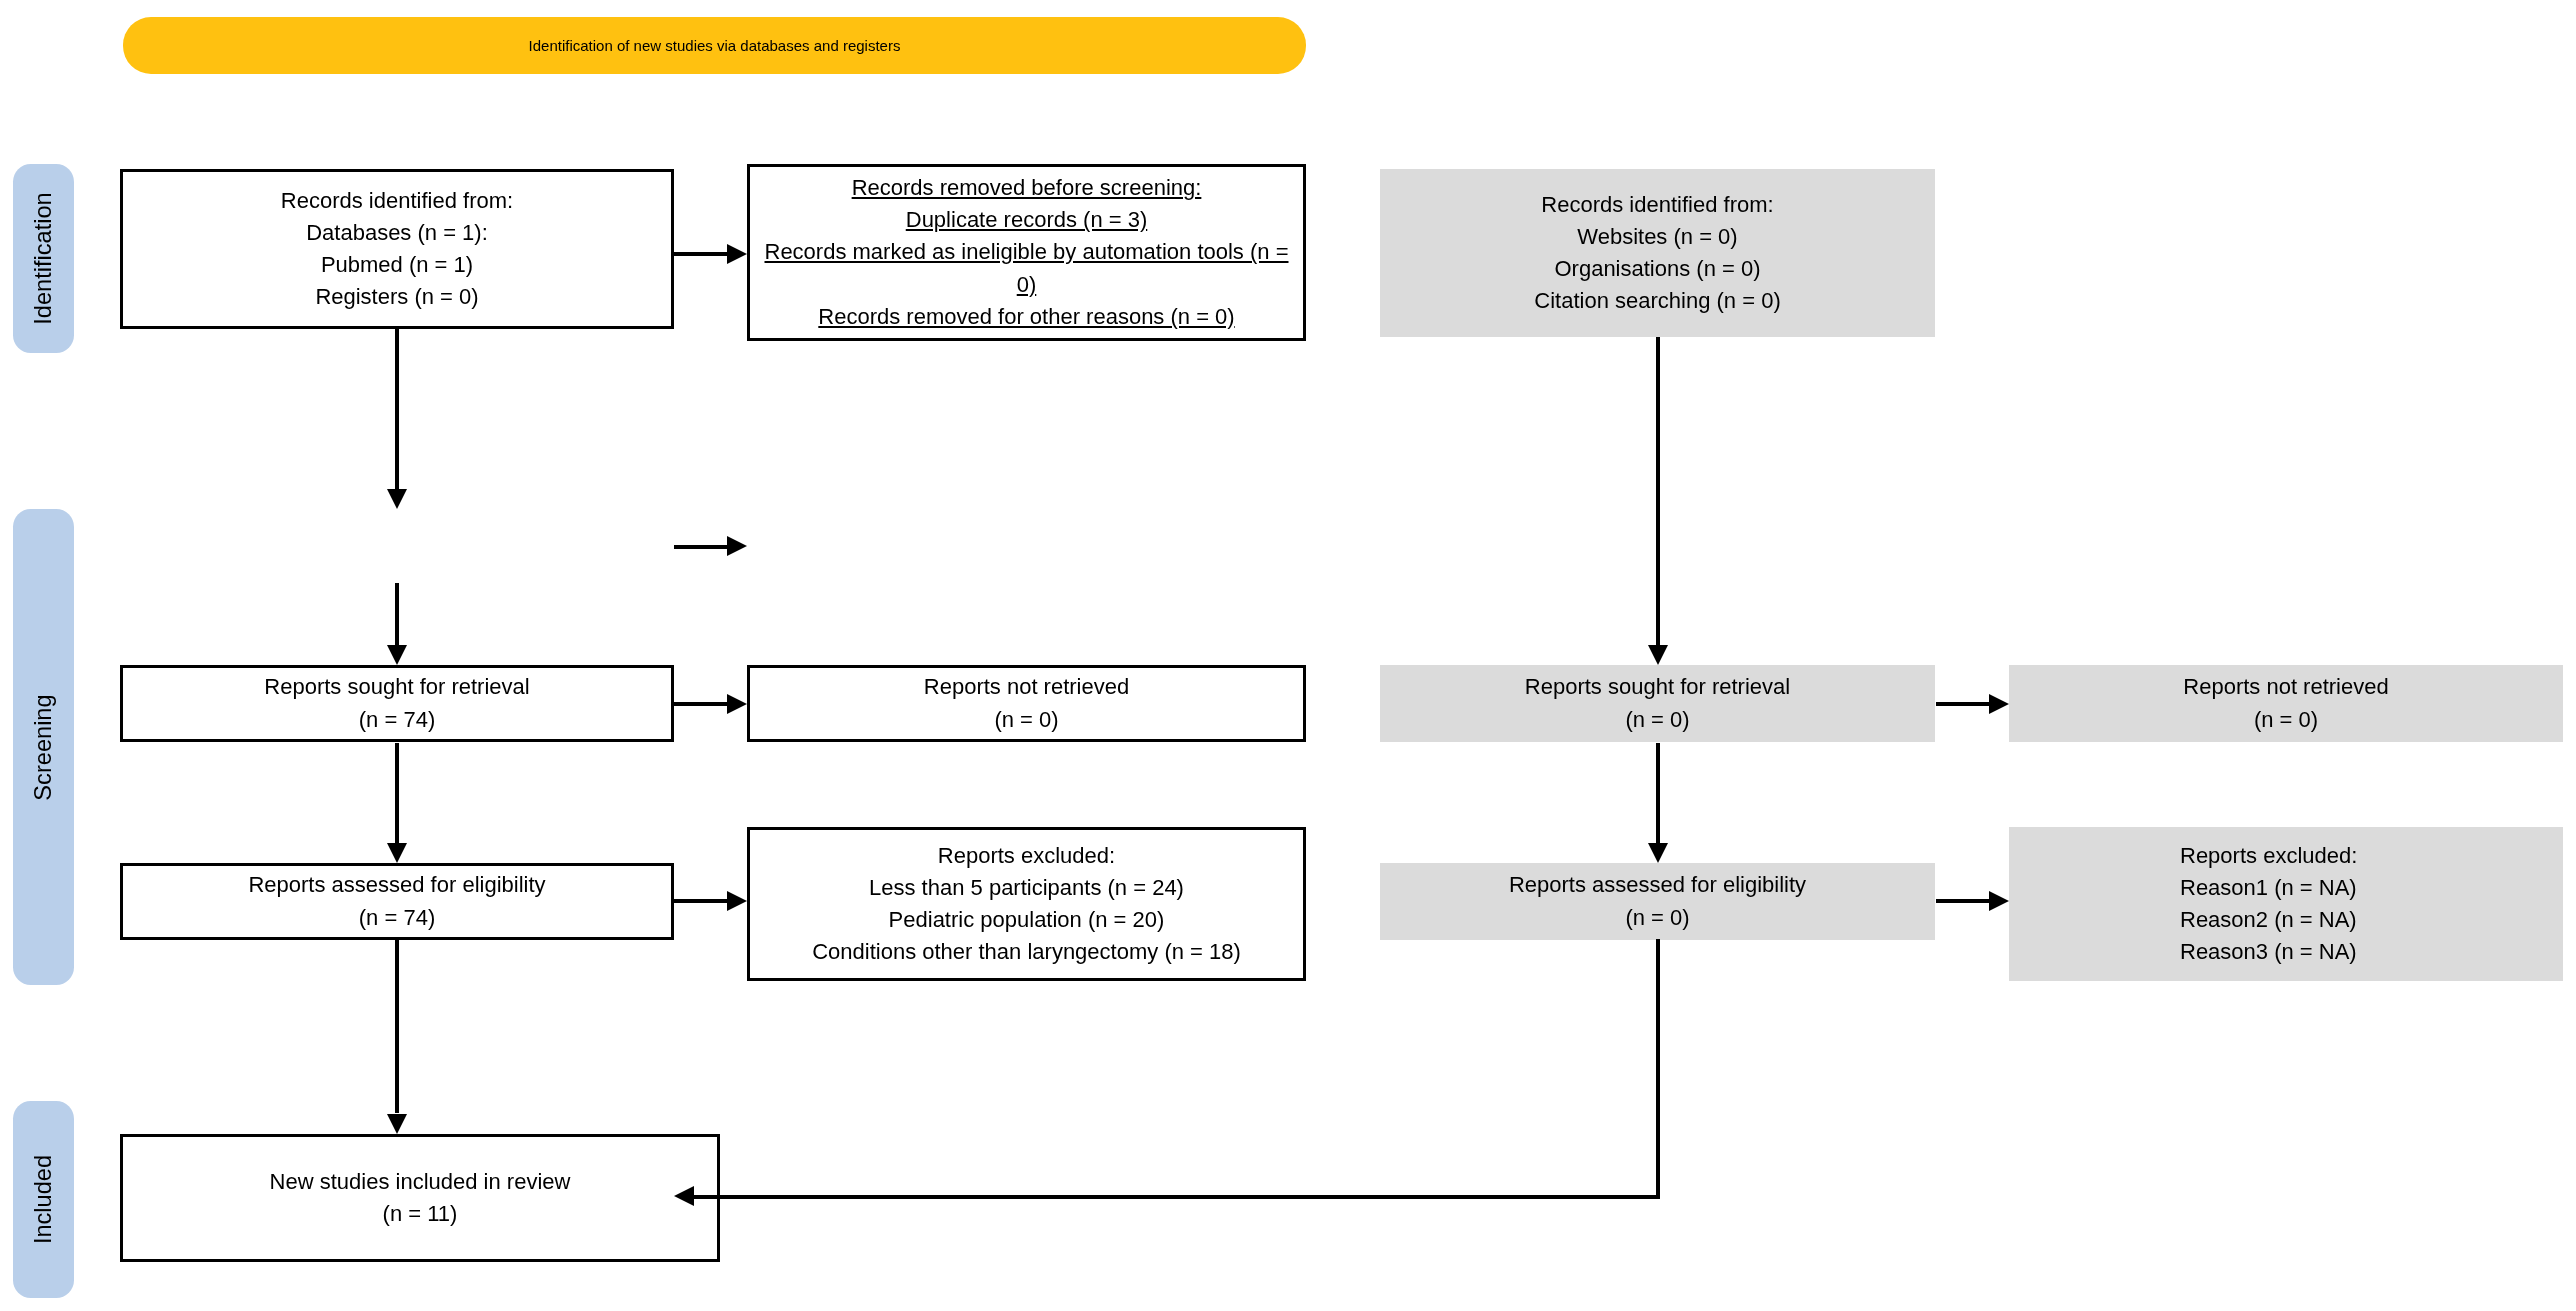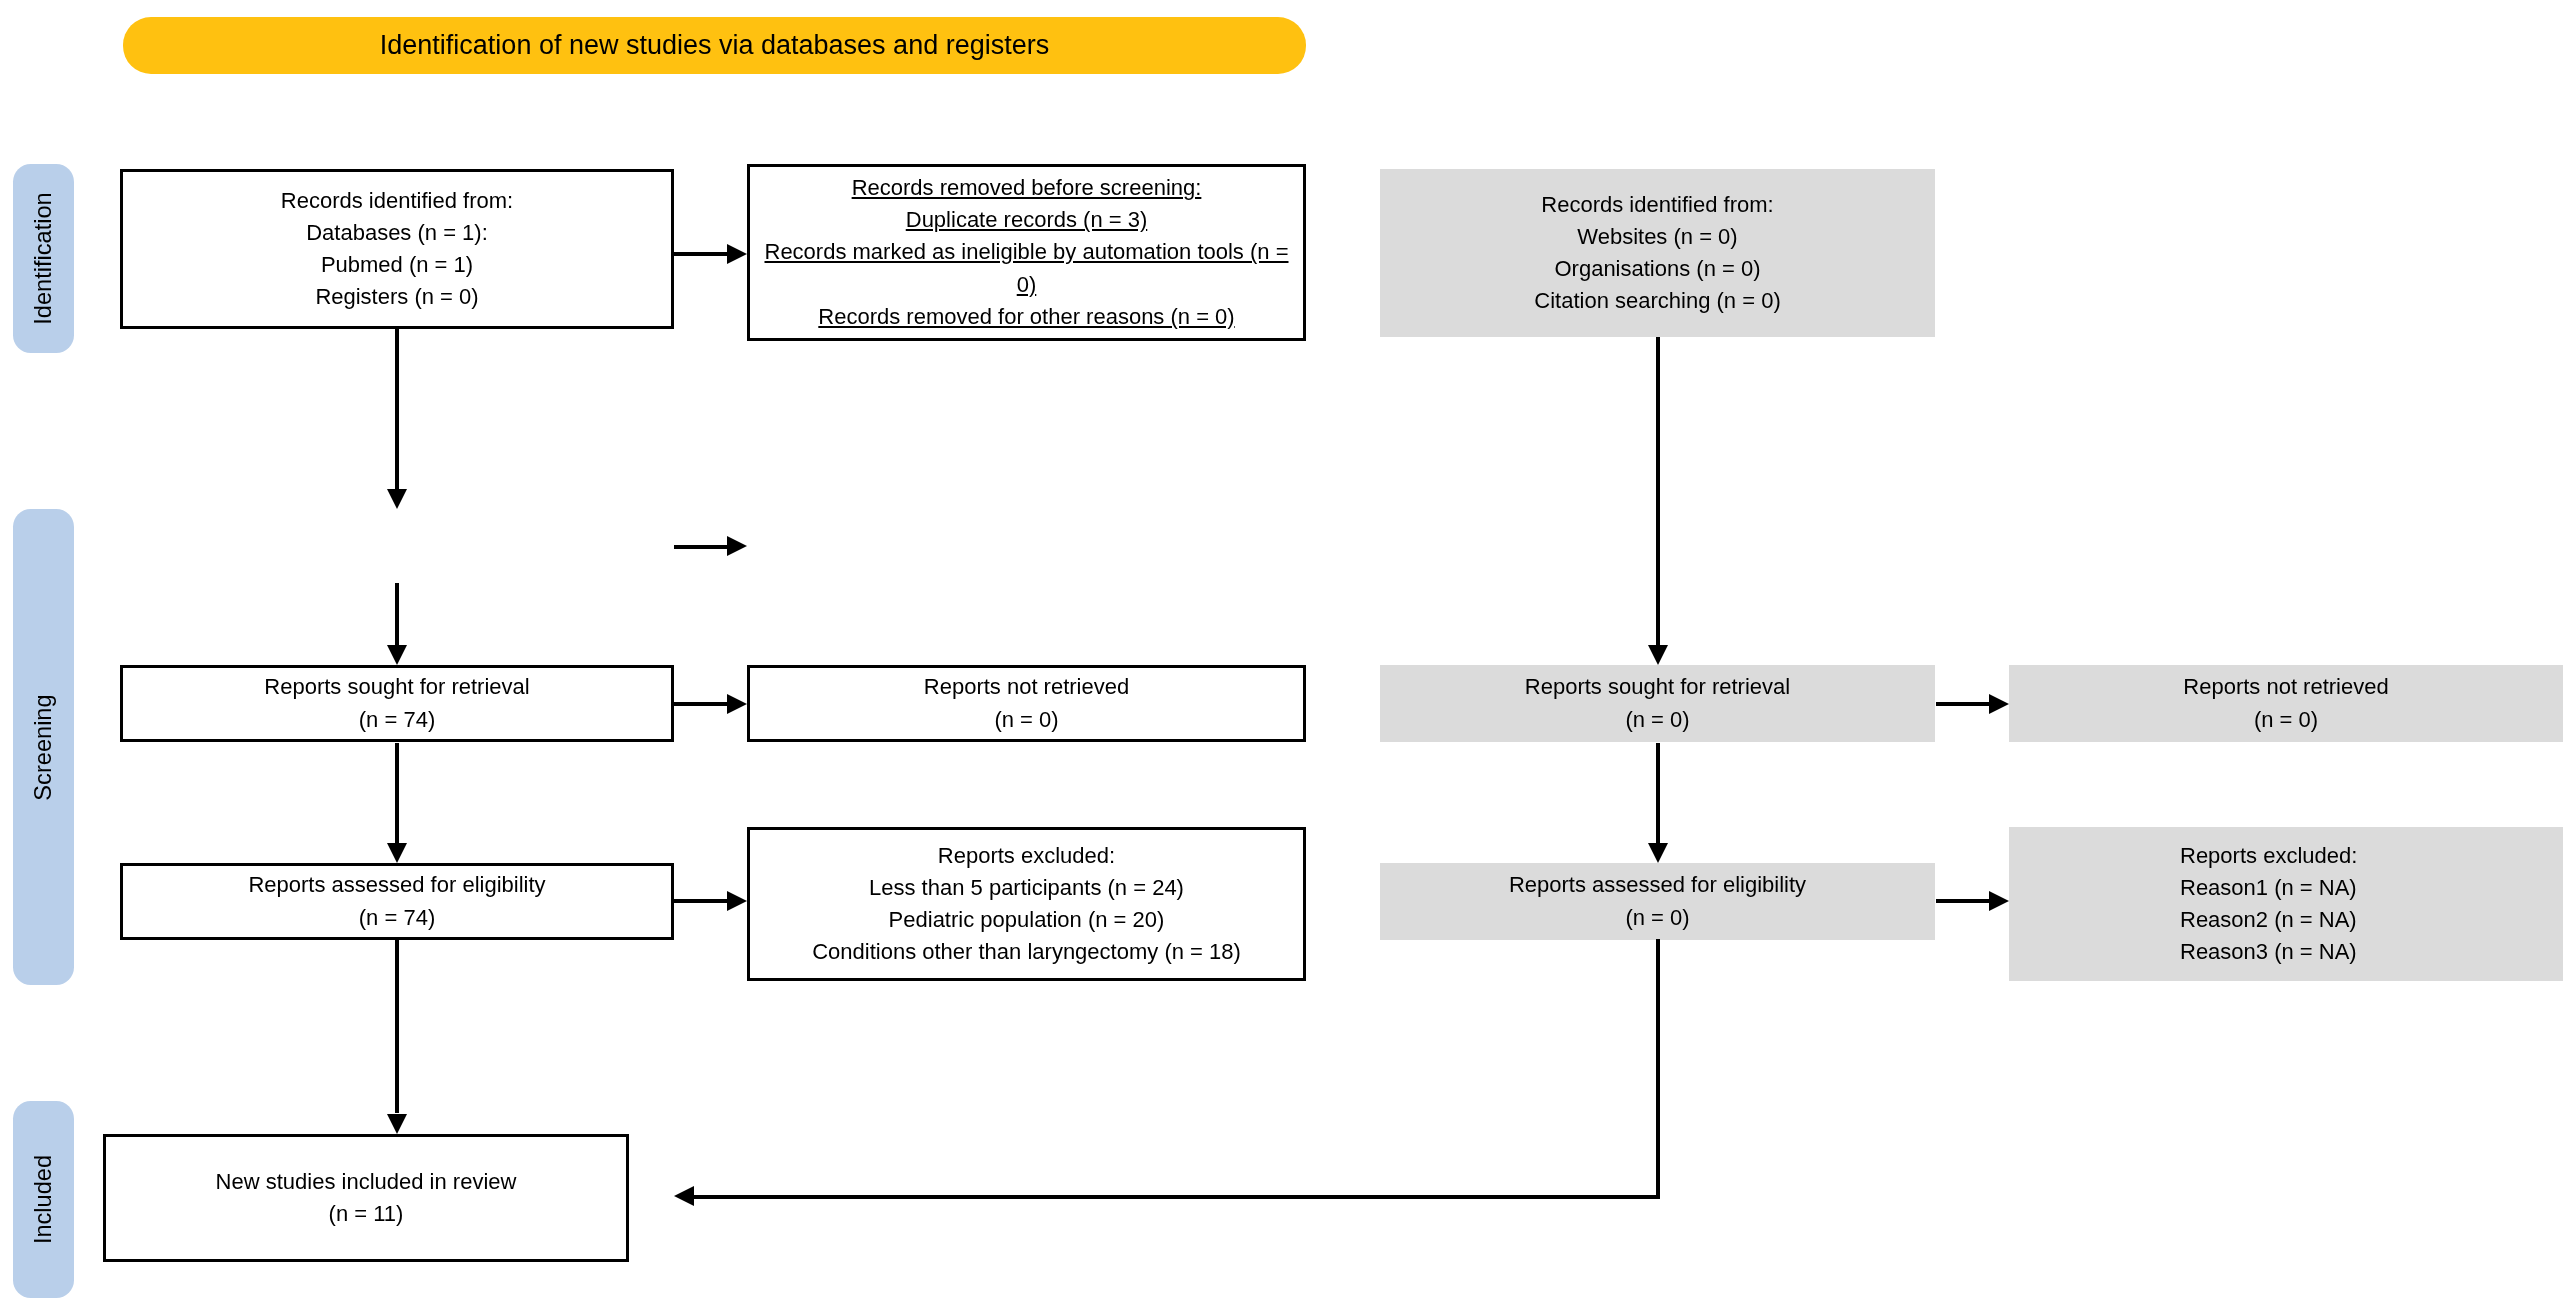--- a/index.html
+++ b/index.html
@@ -12,21 +12,21 @@
     color: #000000;
     overflow: hidden;
   }
   .banner {
     position: absolute;
     height: 57px;
     border-radius: 28px;
     display: flex;
     align-items: center;
     justify-content: center;
-    font-size: 27px;
+    font-size: 15px;
   }
   .banner.yellow { background: var(--yellow, #FFC110); }
   .banner.gray   { background: var(--gray, #DBDBDB); }
   .stage {
     position: absolute;
     width: 61px;
     border-radius: 17.7px;
     background: var(--blue, #B9CFEA);
     display: flex;
     align-items: center;
@@ -146,21 +146,21 @@
     <div>Reports assessed for eligibility</div>
     <div>(n = 0)</div>
   </div>
   <div class="box gray align-left" style="left:2009px;top:827px;width:554px;height:154px;">
     <div>Reports excluded:</div>
     <div>Reason1 (n = NA)</div>
     <div>Reason2 (n = NA)</div>
     <div>Reason3 (n = NA)</div>
   </div>
 
-  <div class="box white" style="left:103px;top:1134px;width:526px;height:128px;text-align:center;">
+  <div class="box white" style="left:120px;top:1134px;width:600px;height:128px;text-align:center;">
     <div>New studies included in review</div>
     <div>(n = 11)</div>
   </div>
 
   <div class="arrow h" style="left:674px;top:252px;width:54px;"></div>
   <div class="head right" style="left:727px;top:244px;"></div>
 
   <div class="arrow v" style="left:395px;top:328px;height:161px;"></div>
   <div class="head down" style="left:387px;top:489px;"></div>
 

